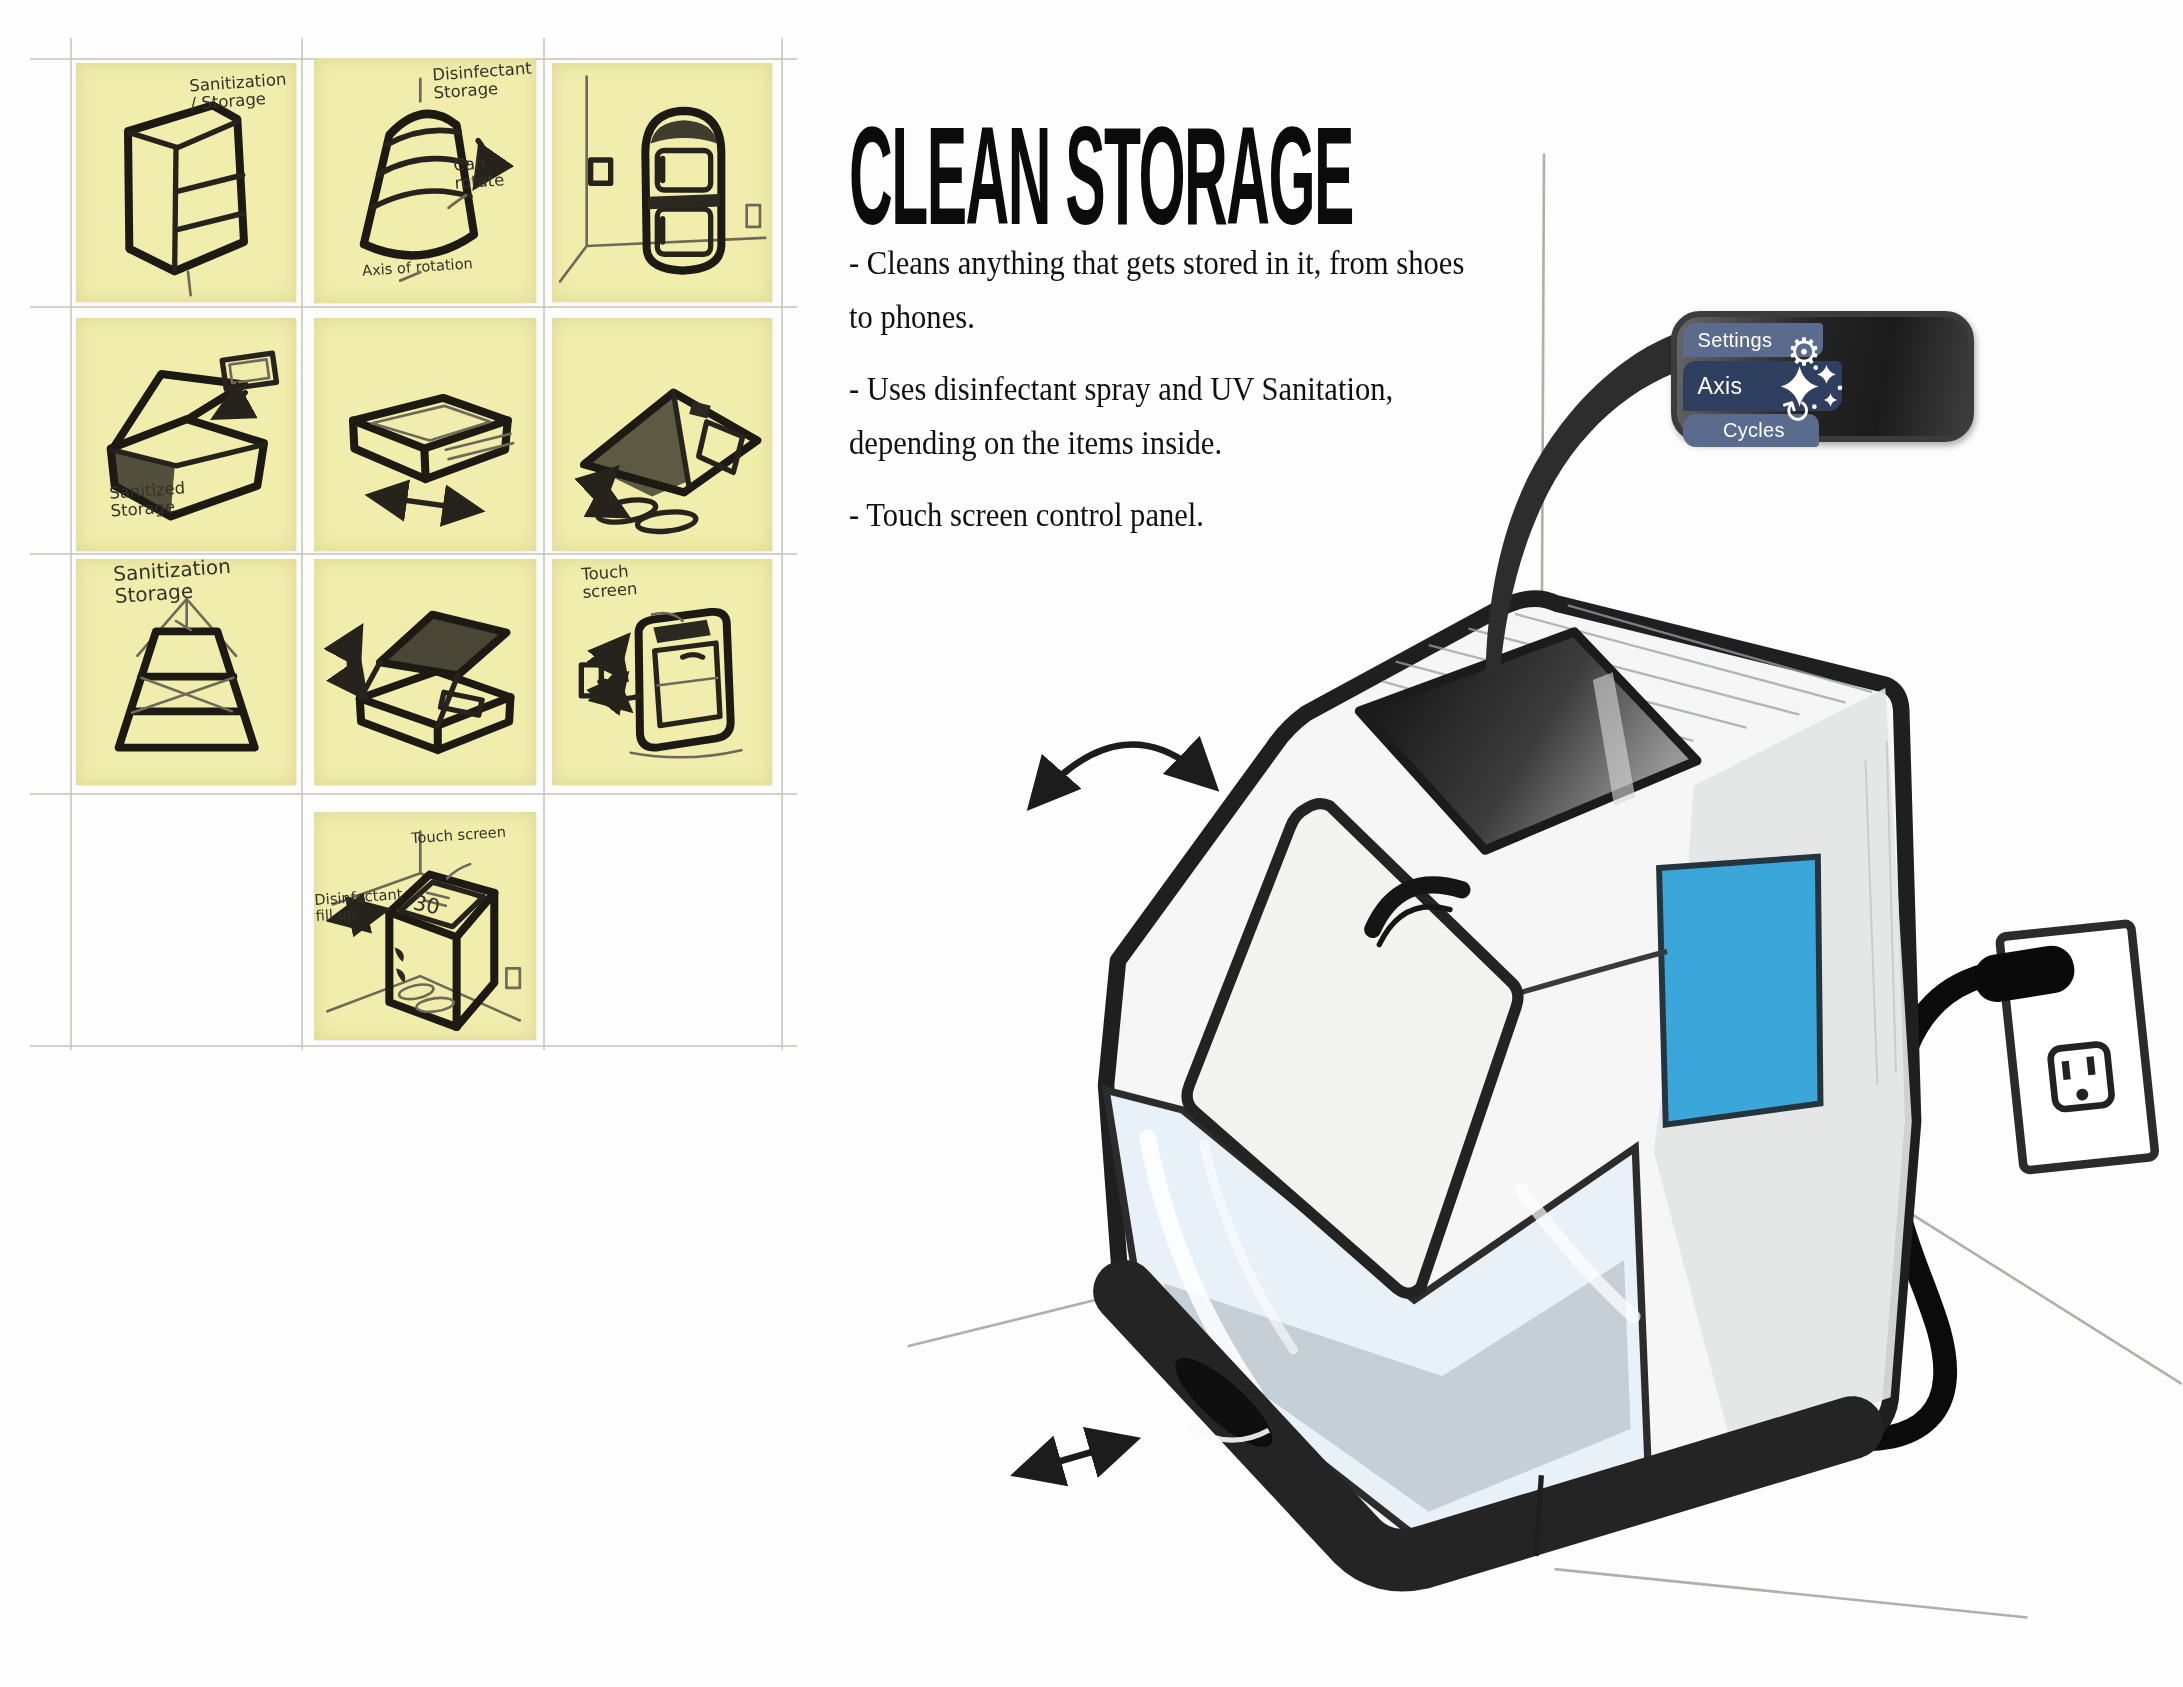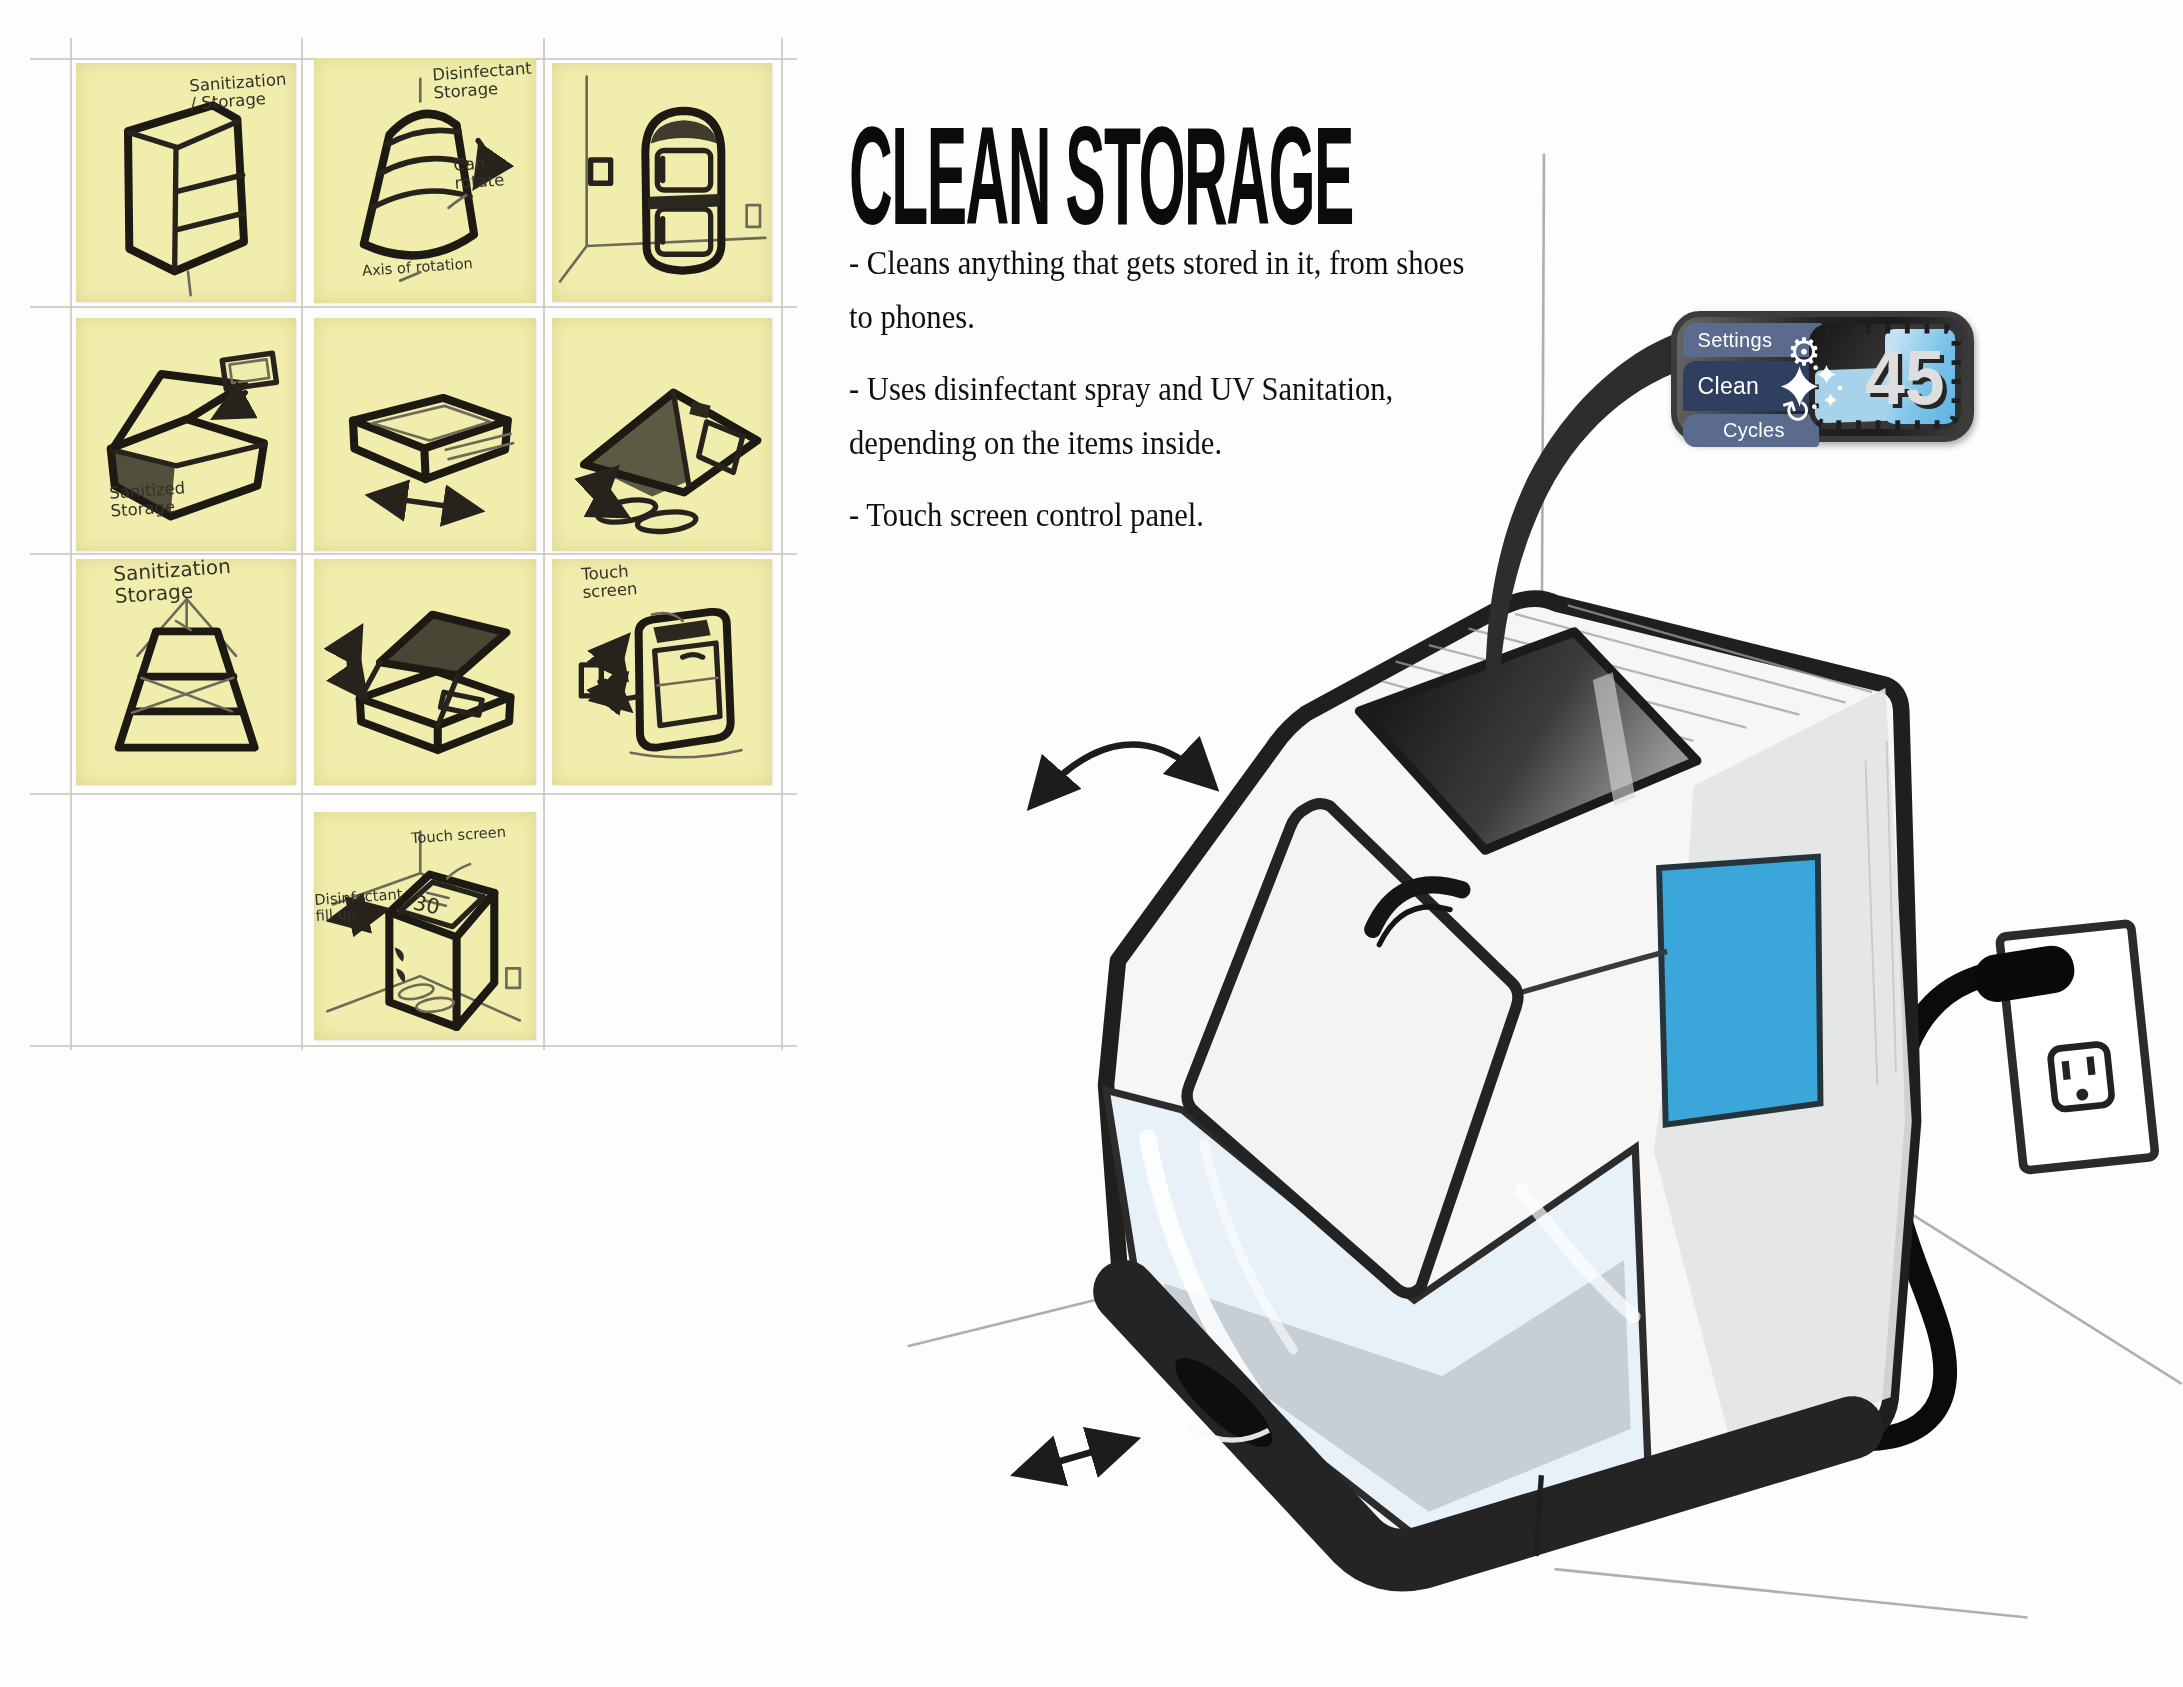--- a/index.html
+++ b/index.html
@@ -328,39 +328,31 @@
     </g>
 
     <path fill="#2d2d2d" d="M2552 498 C2455 525 2350 625 2297 750 C2263 830 2248 925 2246 1012 C2250 1020 2262 1021 2268 1013 C2276 925 2297 830 2340 745 C2396 638 2487 566 2590 546 C2588 526 2572 506 2552 498 Z"></path>
   </svg>
 
   <div id="panel">
     <div id="btn-settings" class="pbtn">
       <span>Settings</span>
     </div>
     <div id="btn-clean" class="pbtn">
-      <span>Clean</span>
+      <span>Axis</span>
     </div>
     <div id="btn-cycles" class="pbtn">
       <span>Cycles</span>
     </div>
     <div id="icon-gear" class="picon">⚙</div>
     <svg id="icon-sparkles" class="picon" viewBox="0 0 110 84">
       <path d="M38 12 Q44 36 66 42 Q44 48 38 72 Q32 48 10 42 Q32 36 38 12 Z" fill="#fff"></path>
       <path d="M78 10 Q81 21 92 24 Q81 27 78 38 Q75 27 64 24 Q75 21 78 10 Z" fill="#fff"></path>
       <path d="M84 52 Q86 60 94 62 Q86 64 84 72 Q82 64 74 62 Q82 60 84 52 Z" fill="#fff"></path>
       <circle cx="62" cy="14" r="3.5" fill="#fff"></circle>
         <circle cx="98" cy="44" r="3.5" fill="#fff"></circle>
         <circle cx="60" cy="72" r="3.5" fill="#fff"></circle>
     </svg>
     <div id="icon-cycle" class="picon">↻</div>
-    <div id="pscreen">
-      <div class="blue-lo"></div>
-      <div class="blue-hi"></div>
-      <svg style="position:absolute;left:0;top:0;width:100%;height:100%" viewBox="0 0 248 178" preserveAspectRatio="none">
-        <rect x="8" y="8" width="232" height="162" rx="20" fill="none" stroke="#1f1f1f" stroke-width="16" stroke-dasharray="8 24"></rect>
-      </svg>
-      <div id="pvalue">45</div>
-    </div>
   </div>
 
 </div>
 
 
 </body></html>

